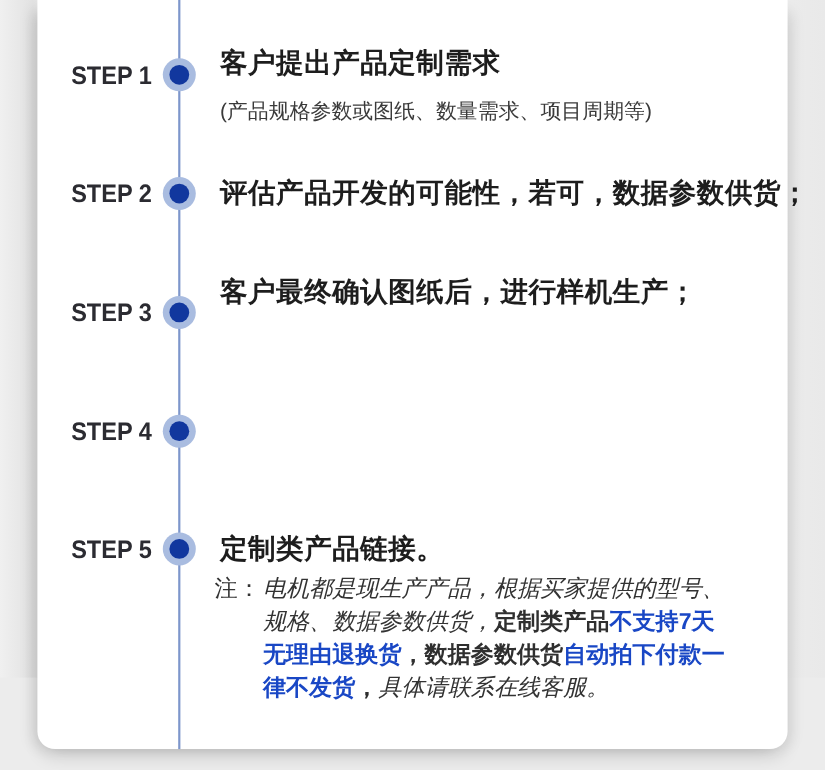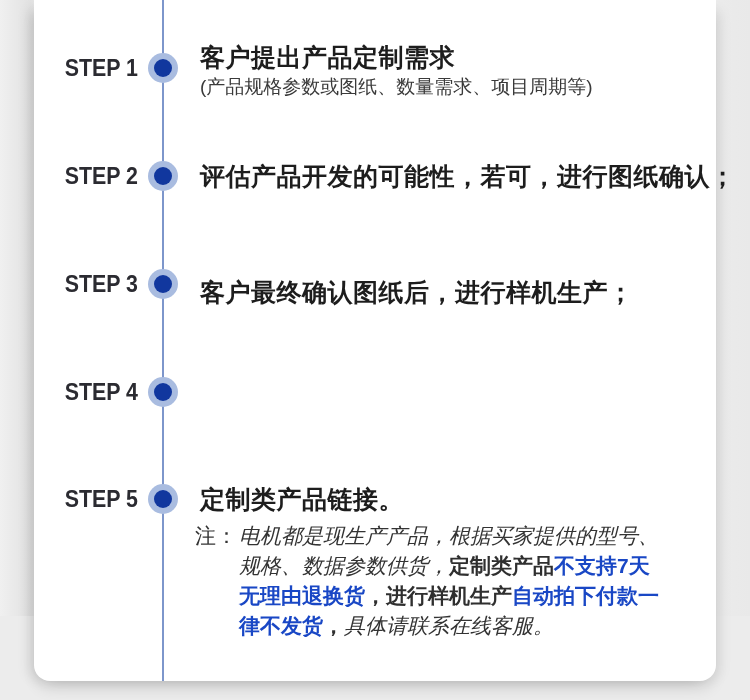--- a/index.html
+++ b/index.html
@@ -40,28 +40,28 @@
   .step-label{
     position:absolute;left:0;width:104px;text-align:right;
     font-size:23px;font-weight:700;color:#2b2b31;
     transform:scaleX(0.93);transform-origin:right center;
     letter-spacing:0px;white-space:nowrap;
   }
   .lab1{top:55px;}.lab2{top:163px;}.lab3{top:271px;}.lab4{top:379px;}.lab5{top:486px;}
 
   
   .step-content{position:absolute;left:166px;width:500px;}
-  .sc1{top:41px;}.sc2{top:160px;}.sc3{top:276px;}.sc4{top:363px;}.sc5{top:483px;}
+  .sc1{top:41px;}.sc2{top:160px;}.sc3{top:252px;font-family:Liberation Mono, monospace;}.sc4{top:363px;}.sc5{top:483px;}
   .step-title{
     font-size:25px;line-height:32px;font-weight:700;color:#1d1d1d;
     white-space:nowrap;letter-spacing:0.5px;
   }
   .step-sub{
     font-size:19px;line-height:26px;font-weight:400;color:#3a3a3a;
-    margin-top:1px;white-space:nowrap;letter-spacing:0px;
+    margin-top:16px;white-space:nowrap;letter-spacing:0px;
   }
   .step-sub:empty{display:none;}
 
   
   .note{
     position:absolute;left:161px;top:521px;display:flex;
     font-size:21px;line-height:30px;color:#333333;
   }
   .note-prefix{flex:0 0 auto;width:44px;}
   .note-body{width:425px;}
@@ -87,31 +87,31 @@
     <div class="step-label lab2">STEP 2</div>
     <div class="step-label lab3">STEP 3</div>
     <div class="step-label lab4">STEP 4</div>
     <div class="step-label lab5">STEP 5</div>
 
     <div class="step-content sc1">
       <div class="step-title">客户提出产品定制需求</div>
       <div class="step-sub">(产品规格参数或图纸、数量需求、项目周期等)</div>
     </div>
     <div class="step-content sc2">
-      <div class="step-title">评估产品开发的可能性，若可，进行图纸确认；</div>
+      <div class="step-title">评估产品开发的可能性，若可，数据参数供货；</div>
 
     </div>
     <div class="step-content sc3">
       <div class="step-title">客户最终确认图纸后，进行样机生产；</div>
 
     </div>
     <div class="step-content sc5">
       <div class="step-title">定制类产品链接。</div>
 
     </div>
 
     <div class="note">
       <div class="note-prefix">注：</div>
-      <div class="note-body"><span class="seg-regular">电机都是现生产产品，根据买家提供的型号、规格、数据参数供货，</span><span class="seg-bold">定制类产品</span><span class="seg-bold-blue">不支持7天无理由退换货</span><span class="seg-bold">，</span><span class="seg-bold">进行样机生产</span><span class="seg-bold-blue">自动拍下付款一律不发货</span><span class="seg-bold">，</span><span class="seg-regular">具体请联系在线客服。</span></div>
+      <div class="note-body"><span class="seg-regular">电机都是现生产产品，根据买家提供的型号、规格、数据参数供货，</span><span class="seg-bold">定制类产品</span><span class="seg-bold-blue">不支持7天无理由退换货</span><span class="seg-bold">，</span><span class="seg-bold">数据参数供货</span><span class="seg-bold-blue">自动拍下付款一律不发货</span><span class="seg-bold">，</span><span class="seg-regular">具体请联系在线客服。</span></div>
     </div>
 
   </div>
 </div>
 
 </body></html>

